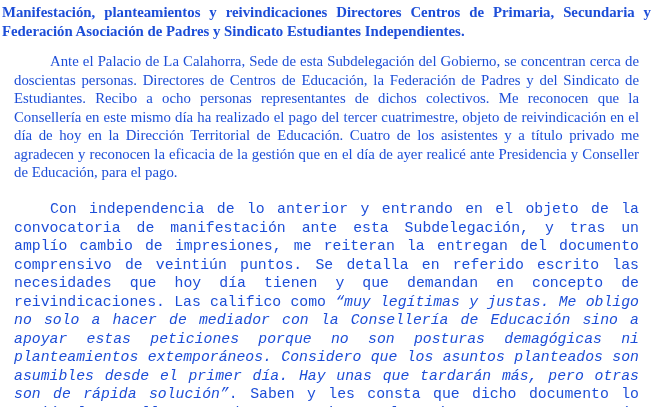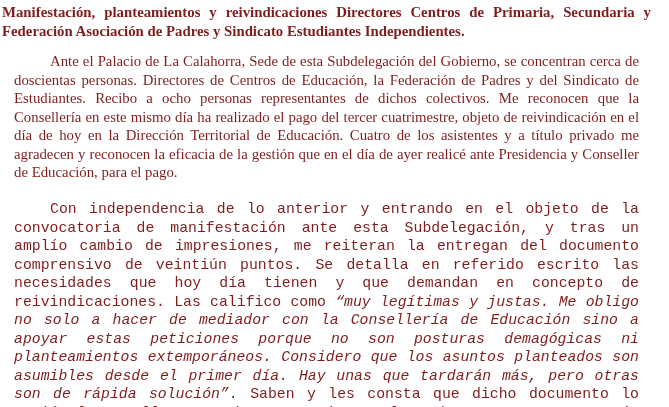--- a/index.html
+++ b/index.html
@@ -5,21 +5,21 @@
   html, body {
     margin: 0;
     padding: 0;
     background: #ffffff;
   }
   .page {
     width: 669px;
     height: 407px;
     box-sizing: border-box;
     background: #ffffff;
-    color: #7f1d1d;
+    color: #1d4ed8;
     font-family: "Liberation Serif", "DejaVu Serif", serif;
     font-size: 14.8px;
     line-height: 18.5px;
     text-align: justify;
     padding: 3px 18px 0 2px;
     overflow: hidden;
   }
   .doc-title {
     font-weight: bold;
     margin: 0;

